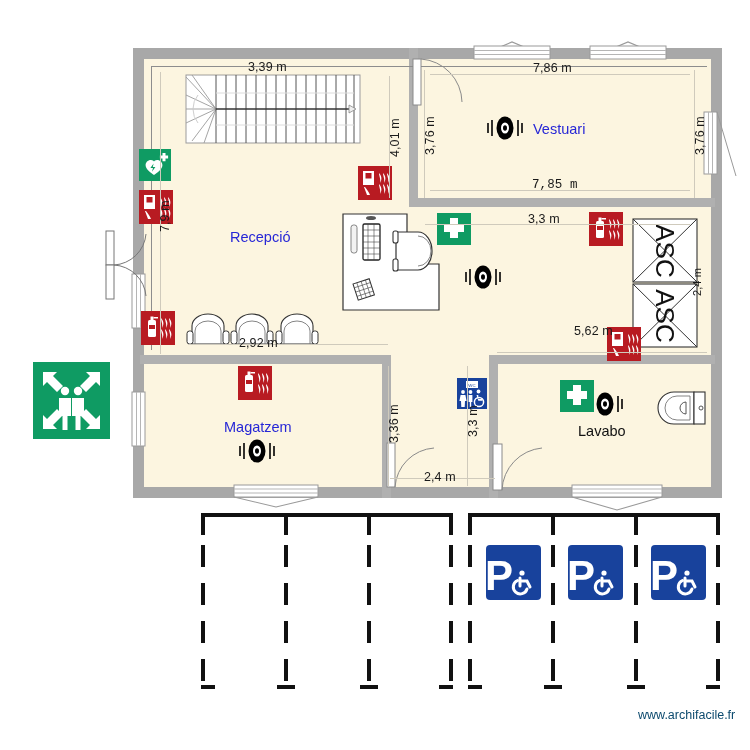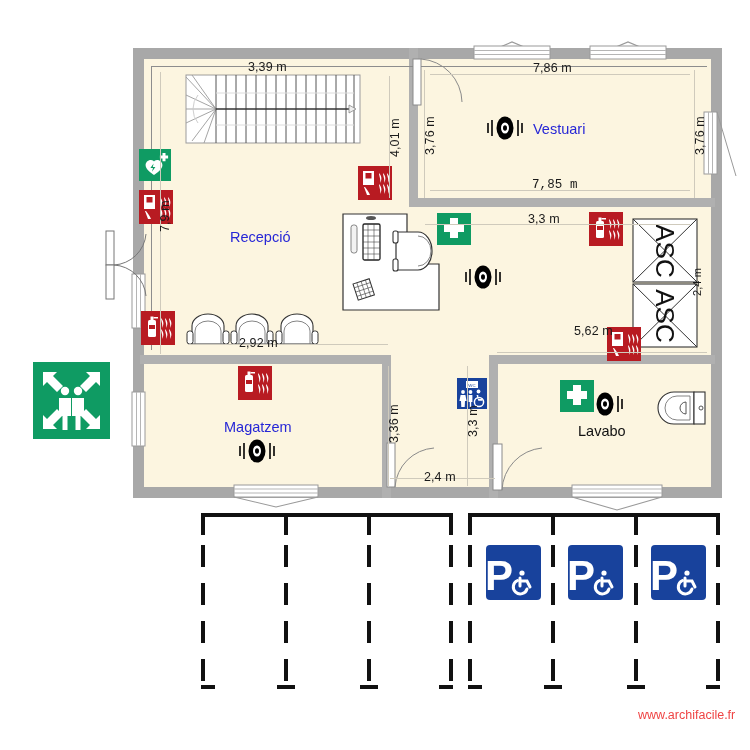--- a/index.html
+++ b/index.html
@@ -22,21 +22,21 @@
   .roomname.dark{color:#111;}
   
   .sign{position:absolute;box-sizing:border-box;}
   .sign svg{display:block;}
   
   .furn{position:absolute;}
   .furn svg{display:block;overflow:visible;}
   
   .pk-seg{position:absolute;background:#111;}
   .pk-dash{position:absolute;}
-  .watermark{position:absolute;font-size:12.5px;color:#ef4444;text-align:center;}
+  .watermark{position:absolute;font-size:12.5px;color:#0c4a6e;text-align:center;}
 </style>
 </head>
 <body>
 
 <div id="stage">
 
   <div class="abs floorfill" style="left:140px;top:55px;width:575px;height:300px;"></div>
   <div class="abs floorfill" style="left:140px;top:355px;width:250px;height:135px;"></div>
   <div class="abs floorfill" style="left:390px;top:355px;width:325px;height:135px;"></div>
 

